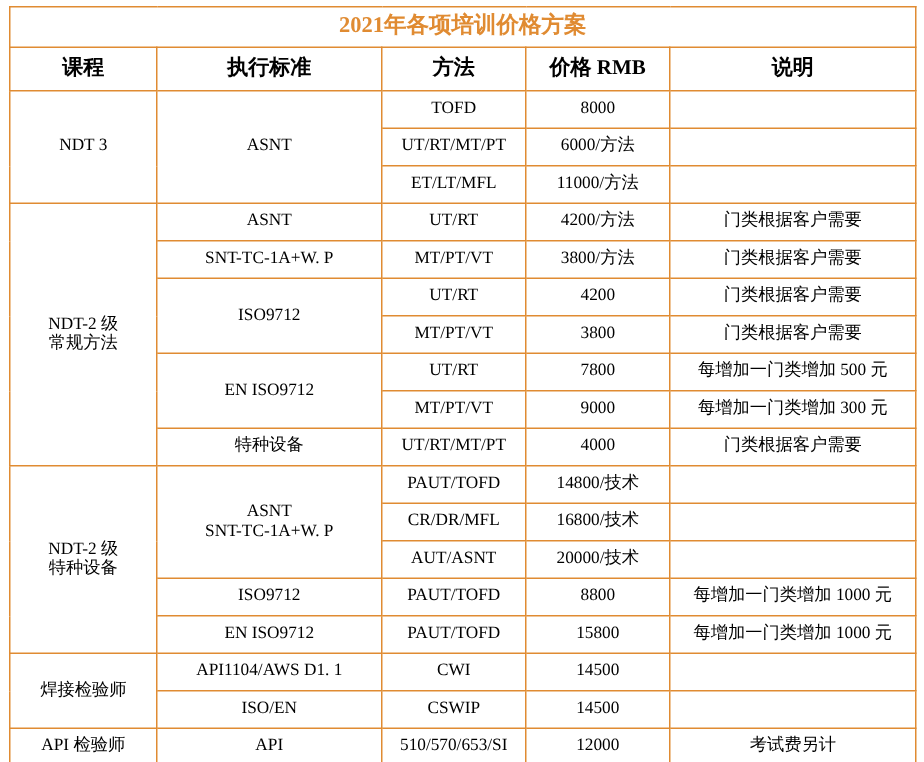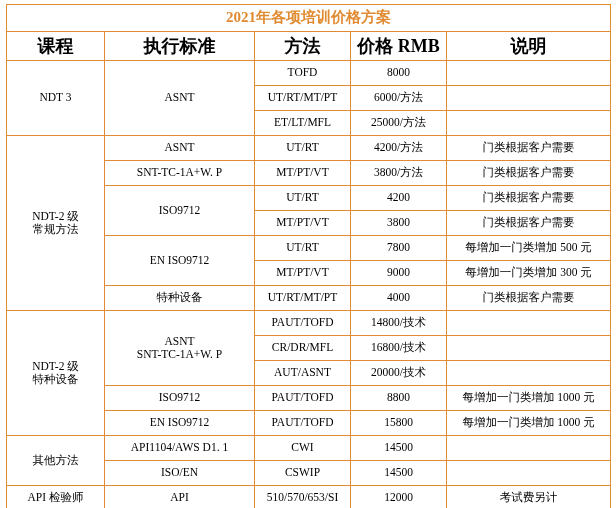--- a/index.html
+++ b/index.html
@@ -46,21 +46,21 @@
 
   tr.title-row td {
     height: 26px;
     font-size: 15px;
     font-weight: bold;
     color: #E08B32;
     font-family: "Liberation Serif", serif;
   }
   tr.header-row td {
     height: 28px;
-    font-size: 18px;
+    font-size: 14px;
     font-weight: bold;
     text-align: center;
   }
   td.group-cell {
     font-size: 14px;
     font-weight: bold;
   }
   td.std-cell {
     font-size: 11.5px;
   }
@@ -105,21 +105,21 @@
         <td class="price-cell">8000</td>
         <td class="note-cell"></td>
       </tr>
       <tr>
         <td class="method-cell data-row-cell">UT/RT/MT/PT</td>
         <td class="price-cell">6000/方法</td>
         <td class="note-cell"></td>
       </tr>
       <tr>
         <td class="method-cell data-row-cell">ET/LT/MFL</td>
-        <td class="price-cell">25000/方法</td>
+        <td class="price-cell">11000/方法</td>
         <td class="note-cell"></td>
       </tr>
 
       <tr>
         <td class="group-cell" rowspan="7">
           <div>NDT-2 级</div>
           <div>常规方法</div>
         </td>
         <td class="std-cell">ASNT</td>
         <td class="method-cell data-row-cell">UT/RT</td>
@@ -191,21 +191,21 @@
         <td class="note-cell nowrap">每增加一门类增加 1000 元</td>
       </tr>
       <tr>
         <td class="std-cell">EN  ISO9712</td>
         <td class="method-cell data-row-cell">PAUT/TOFD</td>
         <td class="price-cell">15800</td>
         <td class="note-cell nowrap">每增加一门类增加 1000 元</td>
       </tr>
 
       <tr>
-        <td class="group-cell" rowspan="2">其他方法</td>
+        <td class="group-cell" rowspan="2">焊接检验师</td>
         <td class="std-cell">API1104/AWS D1. 1</td>
         <td class="method-cell data-row-cell">CWI</td>
         <td class="price-cell">14500</td>
         <td class="note-cell"></td>
       </tr>
       <tr>
         <td class="std-cell">ISO/EN</td>
         <td class="method-cell data-row-cell">CSWIP</td>
         <td class="price-cell">14500</td>
         <td class="note-cell"></td>

